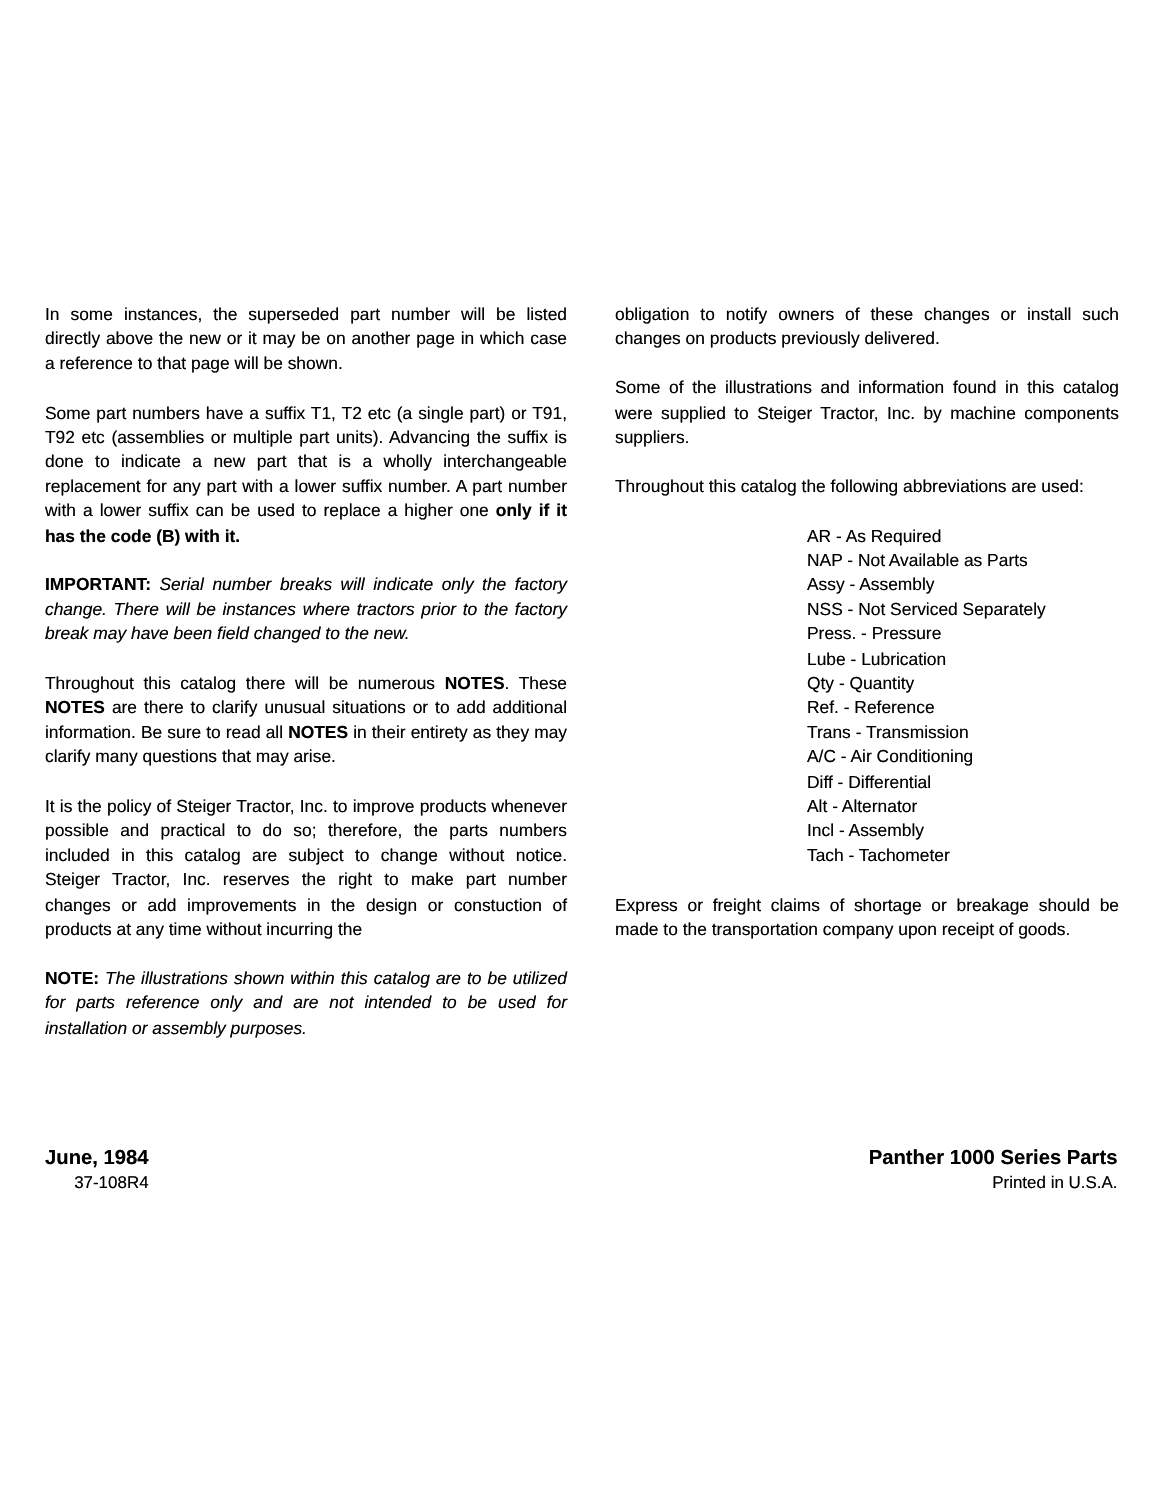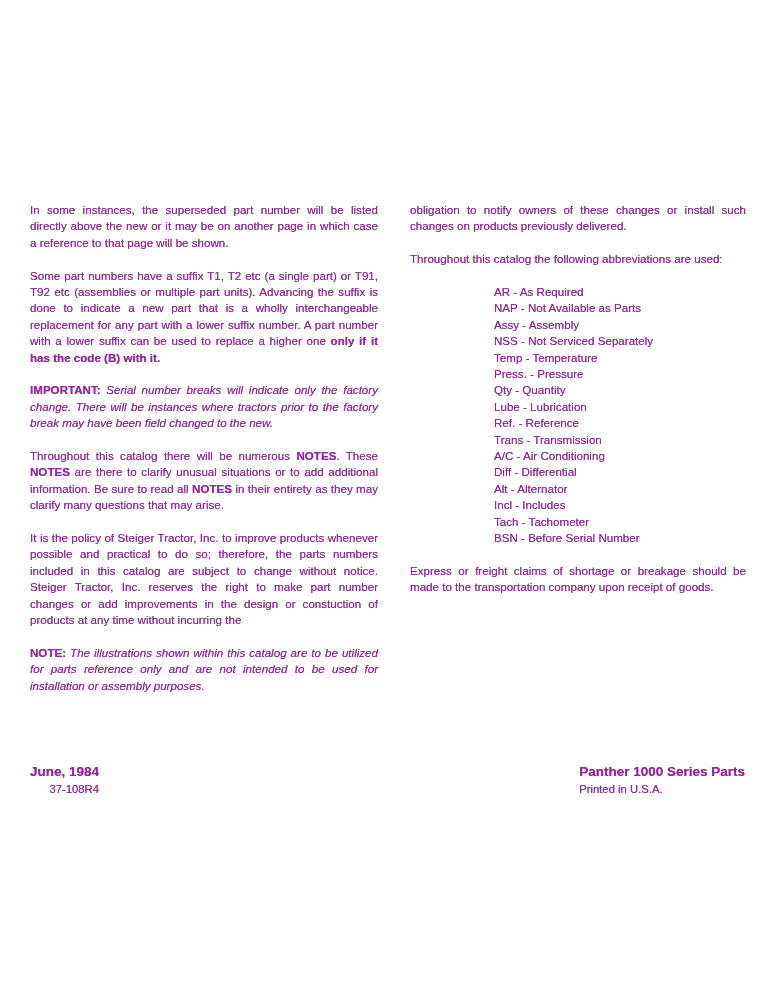--- a/index.html
+++ b/index.html
@@ -6,21 +6,21 @@
     margin: 0;
     padding: 0;
     background: #ffffff;
   }
   .page {
     position: relative;
     width: 772px;
     height: 1000px;
     background: #ffffff;
     font-family: "Liberation Sans", "DejaVu Sans", sans-serif;
-    color: #a21caf;
+    color: #000000;
     overflow: hidden;
     
     text-shadow: 0 0 0.4px rgba(0,0,0,0.55);
   }
   .col {
     position: absolute;
     top: 202px;
     font-size: 11.6px;
     line-height: 16.4px;
     text-align: justify;
@@ -33,32 +33,33 @@
   .seg-bold   { font-weight: 700; }
   .seg-italic { font-style: italic; }
   .abbrev {
     list-style: none;
     margin: 0 0 16.4px 0;
     padding: 0 0 0 84px;
     text-align: left;
   }
   .abbrev li {
     line-height: 16.4px;
+    margin-left: 44px;
   }
   .footer-left {
     position: absolute;
     left: 30px;
     top: 763px;
     text-align: right;
   }
   .footer-right {
     position: absolute;
     right: 27px;
     top: 763px;
-    text-align: left;
+    text-align: right;
   }
   .footer-date, .footer-title {
     font-weight: 700;
     font-size: 13.5px;
     line-height: 18px;
   }
   .footer-form, .footer-printed {
     font-size: 11.3px;
     line-height: 17px;
   }
@@ -73,39 +74,38 @@
       <p class="para"><span>Some part numbers have a suffix T1, T2 etc (a single part) or T91, T92 etc (assemblies or multiple part units). Advancing the suffix is done to indicate a new part that is a wholly interchangeable replacement for any part with a lower suffix number. A part number with a lower suffix can be used to replace a higher one </span><span class="seg-bold">only if it has the code (B) with it.</span></p>
       <p class="para"><span class="seg-bold">IMPORTANT: </span><span class="seg-italic">Serial number breaks will indicate only the factory change. There will be instances where tractors prior to the factory break may have been field changed to the new.</span></p>
       <p class="para"><span>Throughout this catalog there will be numerous </span><span class="seg-bold">NOTES</span><span>. These </span><span class="seg-bold">NOTES</span><span> are there to clarify unusual situations or to add additional information. Be sure to read all </span><span class="seg-bold">NOTES</span><span> in their entirety as they may clarify many questions that may arise.</span></p>
       <p class="para"><span>It is the policy of Steiger Tractor, Inc. to improve products whenever possible and practical to do so; therefore, the parts numbers included in this catalog are subject to change without notice. Steiger Tractor, Inc. reserves the right to make part number changes or add improvements in the design or constuction of products at any time without incurring the</span></p>
       <p class="para"><span class="seg-bold">NOTE: </span><span class="seg-italic">The illustrations shown within this catalog are to be utilized for parts reference only and are not intended to be used for installation or assembly purposes.</span></p>
     </div>
 
   <div class="col col-right">
     <div id="right-paras">
         <p class="para"><span>obligation to notify owners of these changes or install such changes on products previously delivered.</span></p>
+        <p class="para"><span>Some of the illustrations and information found in this catalog were supplied to Steiger Tractor, Inc. by machine components suppliers.</span></p>
         <p class="para"><span>Throughout this catalog the following abbreviations are used:</span></p>
       </div>
     <ul class="abbrev" id="abbrev-list">
         <li>AR - As Required</li>
         <li>NAP - Not Available as Parts</li>
         <li>Assy - Assembly</li>
         <li>NSS - Not Serviced Separately</li>
-        <li>Temp - Temperature</li>
         <li>Press. - Pressure</li>
+        <li>Lube - Lubrication</li>
         <li>Qty - Quantity</li>
-        <li>Lube - Lubrication</li>
         <li>Ref. - Reference</li>
         <li>Trans - Transmission</li>
         <li>A/C - Air Conditioning</li>
         <li>Diff - Differential</li>
         <li>Alt - Alternator</li>
-        <li>Incl - Includes</li>
+        <li>Incl - Assembly</li>
         <li>Tach - Tachometer</li>
-        <li>BSN - Before Serial Number</li>
       </ul>
     <div id="closing-para">
         <p class="para"><span>Express or freight claims of shortage or breakage should be made to the transportation company upon receipt of goods.</span></p>
       </div>
   </div>
 
   <div class="footer-left">
     <div class="footer-date">June, 1984</div>
     <div class="footer-form">37-108R4</div>
   </div>

